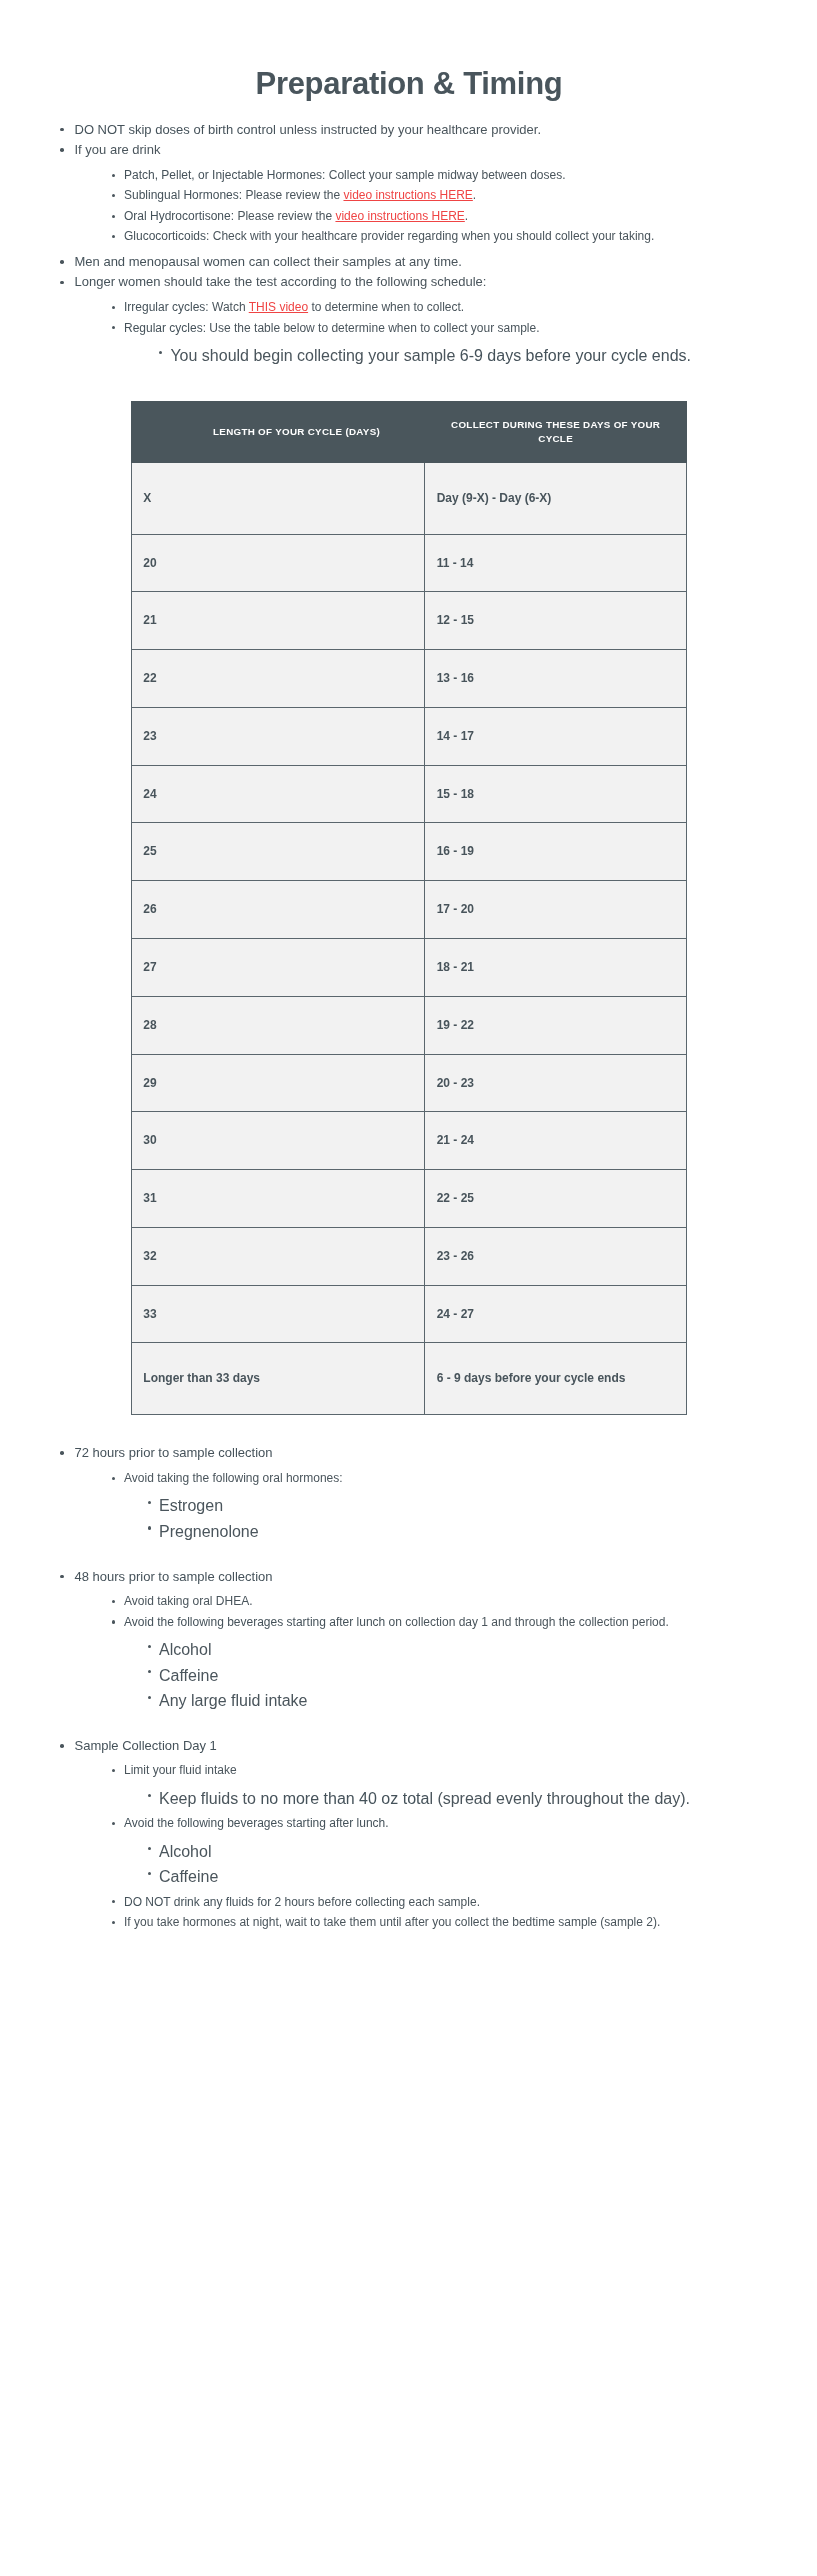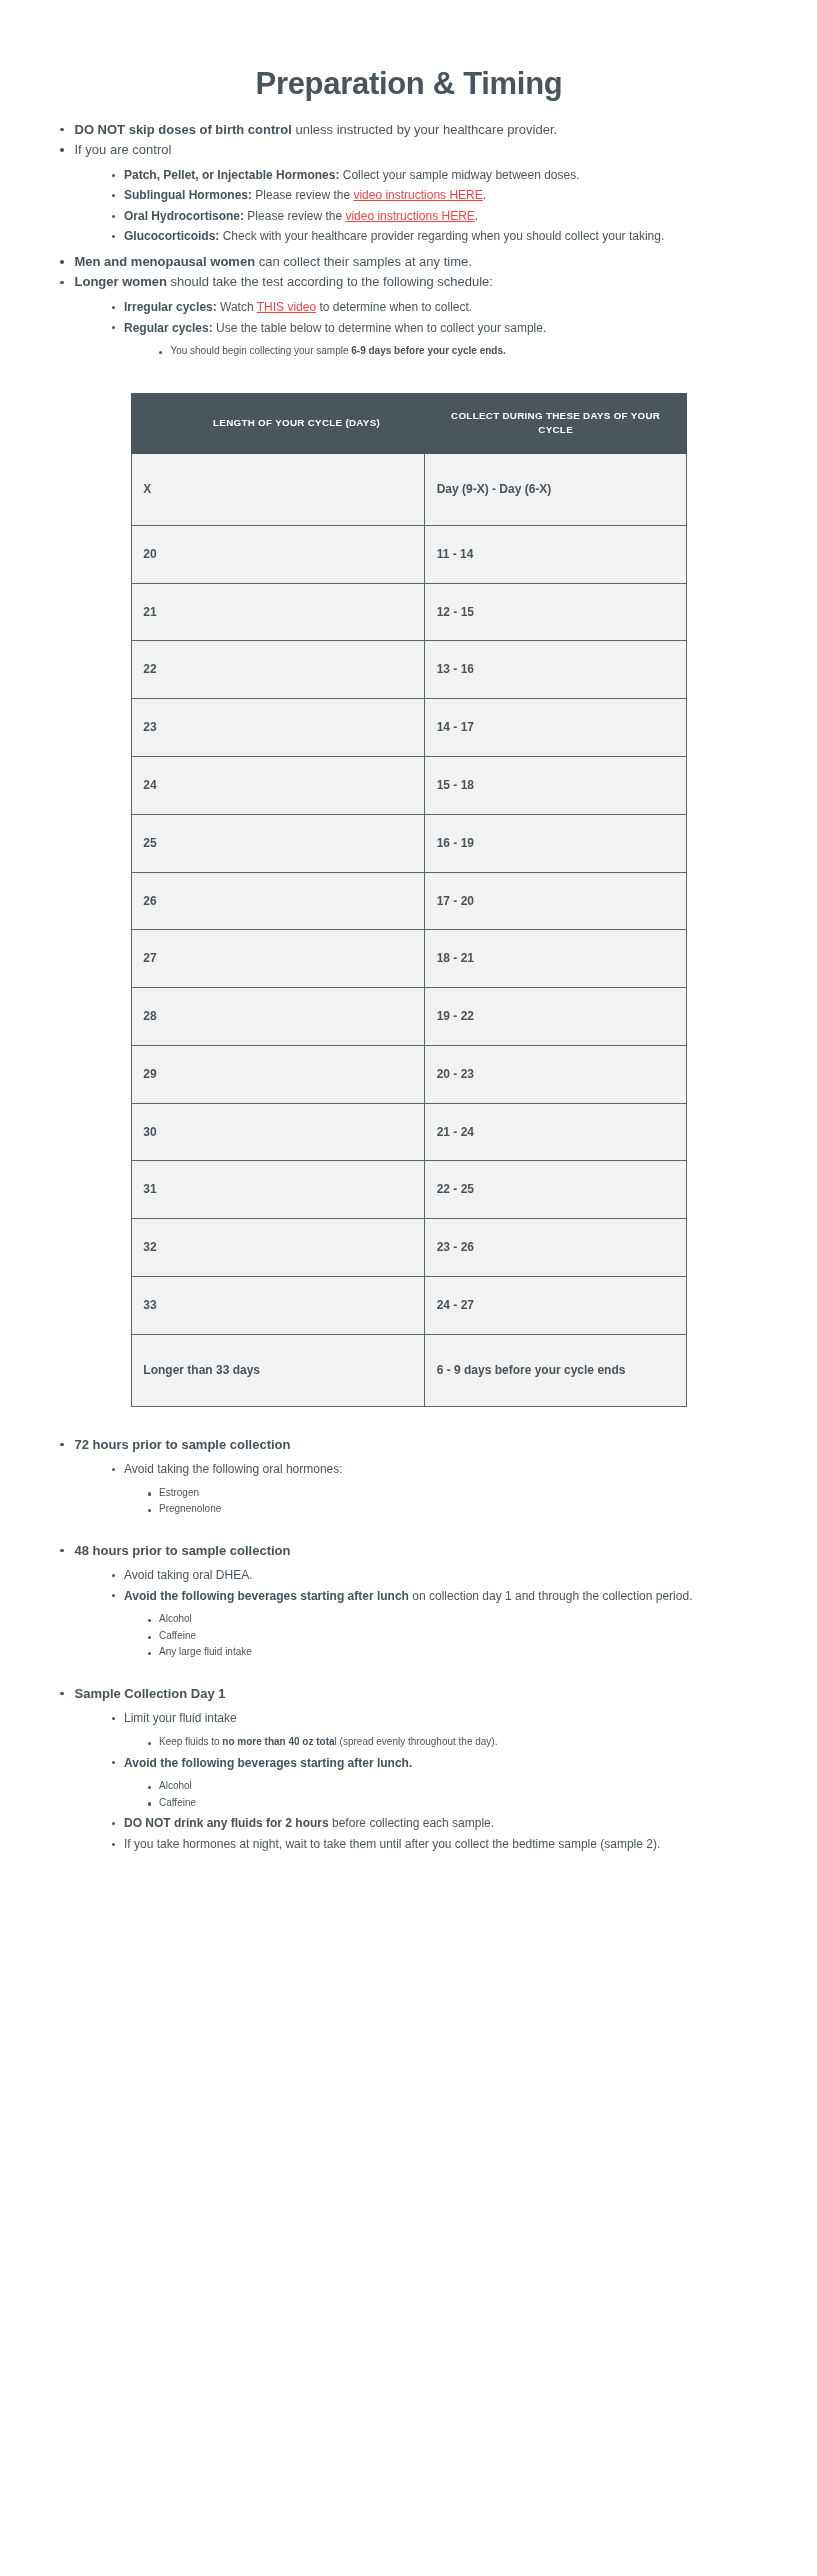--- a/index.html
+++ b/index.html
@@ -60,35 +60,35 @@
     left:3.1px; top:6.7px;
     width:3.1px; height:3.1px;
     border-radius:50%;
     background:#4a555c;
   }
 
   .l3 { margin:7.2px 0 5.2px 0; padding-left:32px; }
   .l3 > li {
     position:relative;
     padding-left:14.4px;
-    font-size:10px;
+    font-size:16px;
     line-height:1.45;
     color:#4a555c;
     margin:0 0 2.1px 0;
   }
   .l3 > li::before {
     content:"";
     position:absolute;
     left:3.1px; top:6.7px;
     width:3.1px; height:3.1px;
     border-radius:50%;
     background:#4a555c;
   }
 
-  b, .b { font-weight:700; color:#45525a; }
+  b, .b { font-weight:400; color:#45525a; }
   a.link { color:#ef4444; text-decoration:underline; }
   .gap-md { height:17.5px; }
   .gap-lg { height:29px; }
 
   
   .table-wrap { display:flex; justify-content:center; margin-top:34px; }
   table.cycle {
     border-collapse:collapse;
     width:472px;
     table-layout:fixed;
@@ -132,21 +132,21 @@
   <h1 class="title">Preparation &amp; Timing</h1>
 
   <div style="height:19.6px"></div>
   <ul class="l1">
 
     <li>
       <span class="b">DO NOT skip doses of birth control</span><span> unless instructed by your healthcare provider.</span>
     </li>
 
     <li>
-      <span>If you are control</span>
+      <span>If you are drink</span>
 
       <ul class="l2">
         <li>
           <span class="b">Patch, Pellet, or Injectable Hormones:</span><span> Collect your sample midway between doses.</span>
         </li>
         <li>
           <span class="b">Sublingual Hormones:</span><span> Please review the </span><a class="link" href="#">video instructions HERE</a><span>.</span>
         </li>
         <li>
           <span class="b">Oral Hydrocortisone:</span><span> Please review the </span><a class="link" href="#">video instructions HERE</a><span>.</span>

